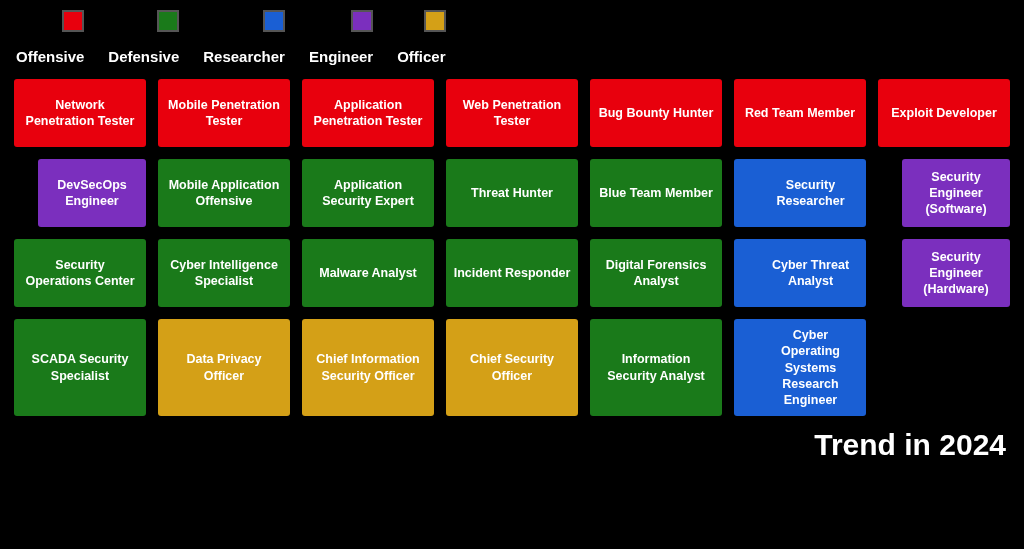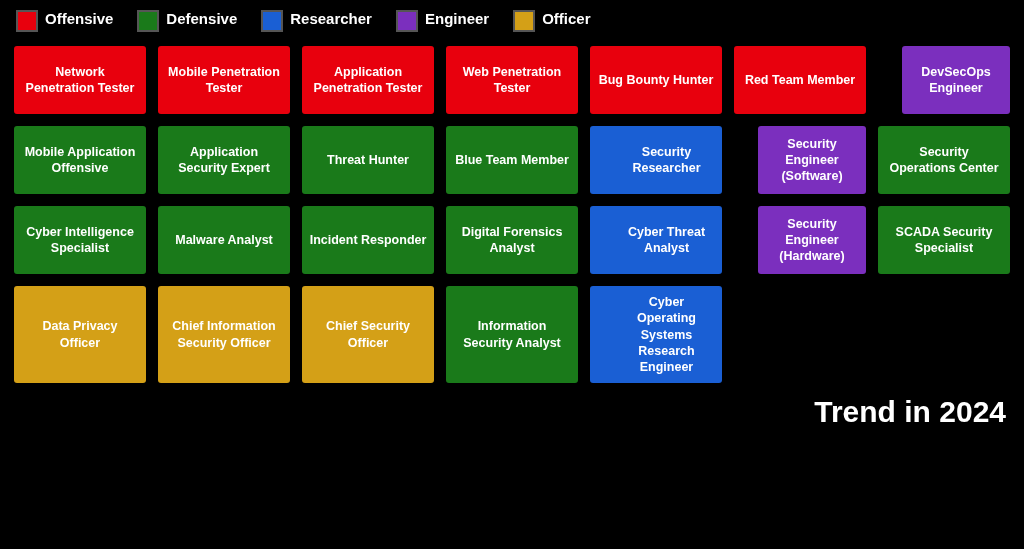--- a/index.html
+++ b/index.html
@@ -13,24 +13,25 @@
     }
     .legend {
       display: flex;
       align-items: center;
       gap: 24px;
       padding: 10px 16px 6px 16px;
       flex-wrap: wrap;
     }
     .legend-item {
       display: flex;
-      align-items: flex-start;
-      gap: 7px;
+      align-items: flex-end;
+      gap: 16px;
       font-weight: bold;
       font-size: 15px;
+      flex-direction: column;
     }
     .legend-box {
       width: 22px;
       height: 22px;
       border: 2px solid #555;
       flex-shrink: 0;
     }
     .grid-container {
       padding: 8px 14px 2px 14px;
       display: grid;
@@ -89,20 +90,21 @@
     </div>
   </div>
 
 <div class="grid-container">
     <div class="card red">Network Penetration Tester</div>
     <div class="card red">Mobile Penetration Tester</div>
     <div class="card red">Application Penetration Tester</div>
     <div class="card red">Web Penetration Tester</div>
     <div class="card red">Bug Bounty Hunter</div>
     <div class="card red">Red Team Member</div>
+    <div class="card red">Exploit Developer</div>
     <div class="card purple">DevSecOps Engineer</div>
     <div class="card green">Mobile Application Offensive</div>
     <div class="card green">Application Security Expert</div>
     <div class="card green">Threat Hunter</div>
     <div class="card green">Blue Team Member</div>
     <div class="card blue">Security Researcher</div>
     <div class="card purple">Security Engineer (Software)</div>
     <div class="card green">Security Operations Center</div>
     <div class="card green">Cyber Intelligence Specialist</div>
     <div class="card green">Malware Analyst</div>

